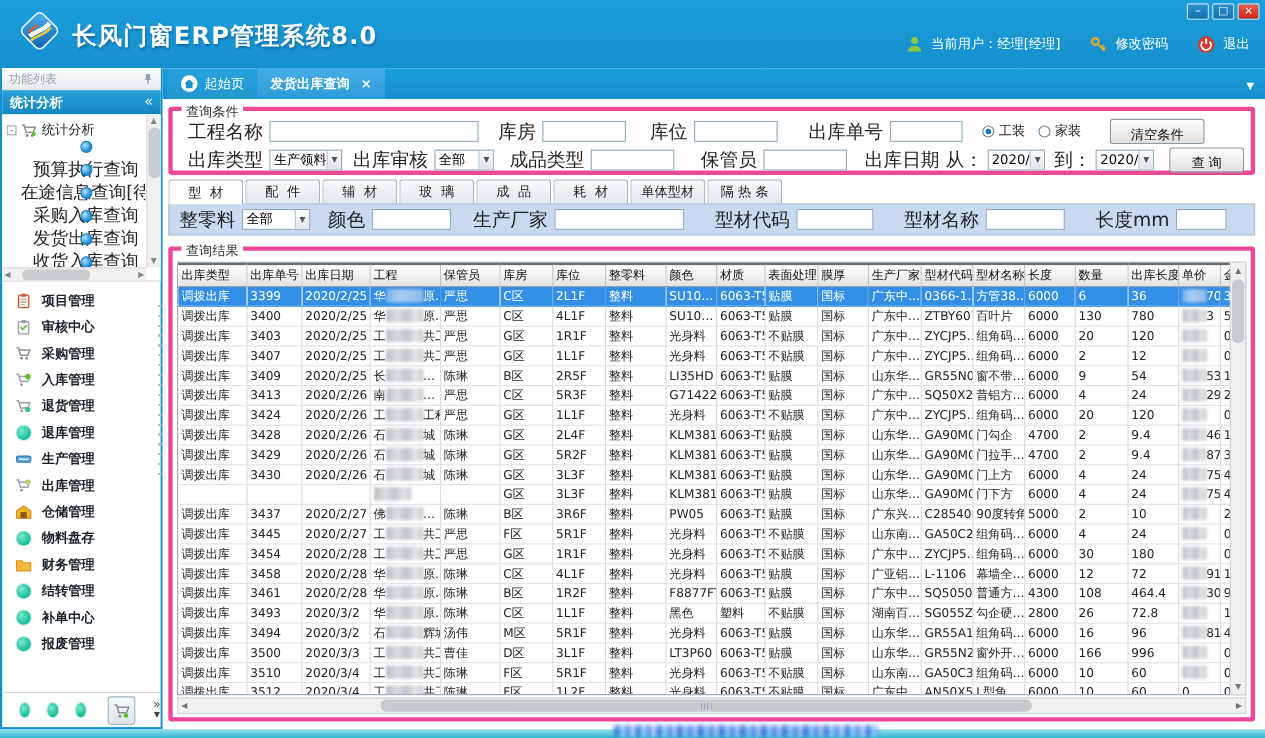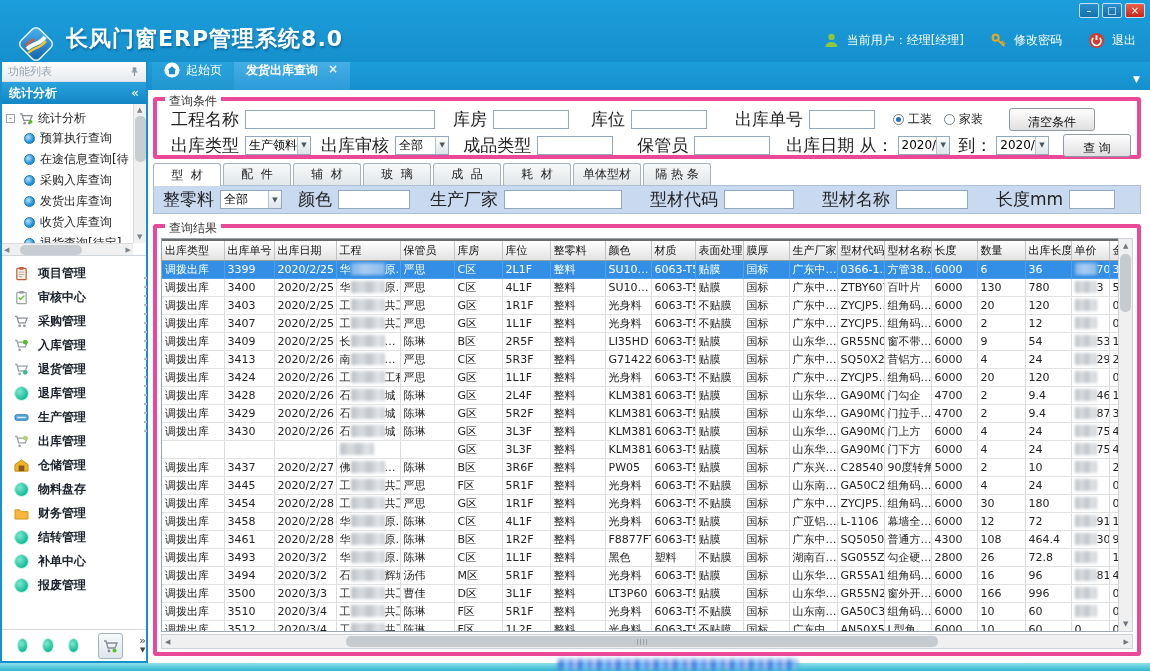--- a/index.html
+++ b/index.html
@@ -8,21 +8,21 @@
   .app { position:relative; width:1150px; height:671px; background:#fff; }
 
   
   .titlebar { position:absolute; left:0; top:0; width:1150px; height:62px;
     background:linear-gradient(#1b9edb,#1590cd); }
   .win-controls { position:absolute; top:3px; right:5px; display:flex; gap:3px; }
   .win-btn { width:20px; height:15px; border:1px solid #bfe2f5; border-radius:2px;
     background:linear-gradient(#2d8fd0,#1470ad); color:#fff; font-size:10px; line-height:13px;
     text-align:center; cursor:pointer; }
   .win-btn.close { background:linear-gradient(#ec5f4a,#c6271a); }
-  .brand { position:absolute; left:16px; top:24px; display:flex; align-items:flex-start; gap:10px; }
+  .brand { position:absolute; left:16px; top:8px; display:flex; align-items:flex-end; gap:10px; }
   .brand h1 { color:#fff; font-size:22px; font-weight:bold; letter-spacing:1px;
     text-shadow:1px 2px 2px rgba(0,60,110,.45); }
   .user-area { position:absolute; right:14px; top:32px; display:flex; align-items:center;
     gap:7px; color:#fff; font-size:12px; }
   .user-area .gap { width:12px; }
   .ico16 { width:17px; height:17px; display:inline-block; vertical-align:middle; }
 
   
   .sidebar { position:absolute; left:0; top:62px; width:148px; height:601px;
     border:2px solid #1590cd; border-top:none; background:#fff; }
@@ -33,22 +33,22 @@
     font-size:12px; font-weight:bold; line-height:22px; padding:0 7px; display:flex;
     justify-content:space-between; }
   .section-bar .chev { font-weight:normal; font-size:13px; }
   .tree-box { position:relative; height:152px; border-bottom:1px solid #cfd6dc; background:#fff; overflow:hidden; }
   .tree-inner { position:absolute; left:4px; top:4px; right:14px; bottom:12px; overflow:hidden; }
   .tree-root { display:flex; align-items:center; gap:4px; font-size:12px; color:#222;
     height:20px; white-space:nowrap; }
   .tree-root .expander { width:9px; height:9px; border:1px solid #9aa5ae; font-size:8px;
     line-height:7px; text-align:center; color:#555; background:#fff; }
   .tree-item { display:flex; align-items:center; gap:5px; height:21px; padding-left:18px;
-    font-size:12px; color:#222; white-space:nowrap; cursor:pointer;
-    background:linear-gradient(90deg,transparent 11px, transparent 11px); }
+    font-size:16px; color:#222; white-space:nowrap; cursor:pointer;
+    background:linear-gradient(90deg,transparent 11px, transparent 11px);flex-direction:column; }
   .dot-icon { flex:0 0 11px; width:11px; height:11px; border-radius:50%;
     background:radial-gradient(circle at 35% 35%, #b8e4ff, #1b8fd8 65%); border:1px solid #1478b8; }
   .tree-vscroll { position:absolute; right:0; top:0; width:13px; bottom:12px; background:#f0f0f0;
     border-left:1px solid #dcdcdc; }
   .tree-vscroll .thumb { position:absolute; top:12px; left:1px; width:11px; height:46px;
     background:#c8cdd2; border-radius:5px; }
   .tree-hscroll { position:absolute; left:0; bottom:0; right:13px; height:12px; background:#f0f0f0;
     border-top:1px solid #dcdcdc; }
   .tree-hscroll .thumb { position:absolute; left:18px; top:1px; width:62px; height:10px;
     background:#c8cdd2; border-radius:5px; }
@@ -64,21 +64,21 @@
     background:linear-gradient(#f6fafc,#dde6ec); display:flex; align-items:center; justify-content:center;
     cursor:pointer; margin-left:4px; }
   .overflow-btn { font-size:11px; color:#444; line-height:8px; text-align:center; cursor:pointer; }
   .side-grip { position:absolute; right:-1px; top:215px; height:160px; width:3px;
     background:repeating-linear-gradient(180deg,#aebbc6 0 2px, transparent 2px 9px); }
 
   
   .main { position:absolute; left:148px; top:62px; width:1002px; height:601px; background:#fff; }
   .tabstrip { position:relative; height:28px; background:linear-gradient(#1b9edb,#1590cd);
     display:flex; align-items:flex-end; padding-left:4px; }
-  .tab { display:flex; align-items:flex-start; gap:6px; height:28px; padding:0 12px; color:#fff;
+  .tab { display:flex; align-items:center; gap:6px; height:28px; padding:0 12px; color:#fff;
     font-size:12px; cursor:pointer; }
   .tab.home { background:rgba(255,255,255,.06); }
   .tab.active { background:linear-gradient(#45aee6,#2b9bd8); font-weight:bold; }
   .tab .close-x { font-size:12px; margin-left:4px; opacity:.95; cursor:pointer; }
   .tabstrip .strip-arrow { position:absolute; right:10px; bottom:6px; color:#fff; font-size:9px; cursor:pointer; }
 
   .content { position:relative; height:573px; background:#fff; }
   .groupbox { position:absolute; border:4px solid #ec4899; border-radius:3px; background:#fff; }
   .gb-label { position:absolute; top:-8px; left:8px; background:#fff; padding:0 4px;
     font-size:12px; color:#333; }

